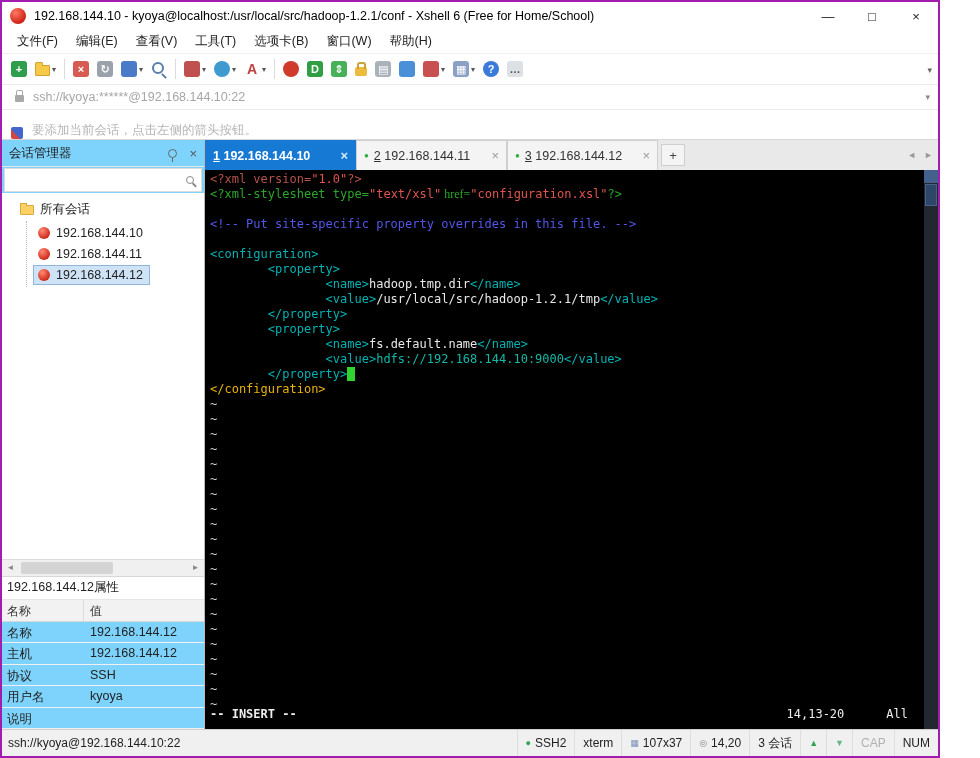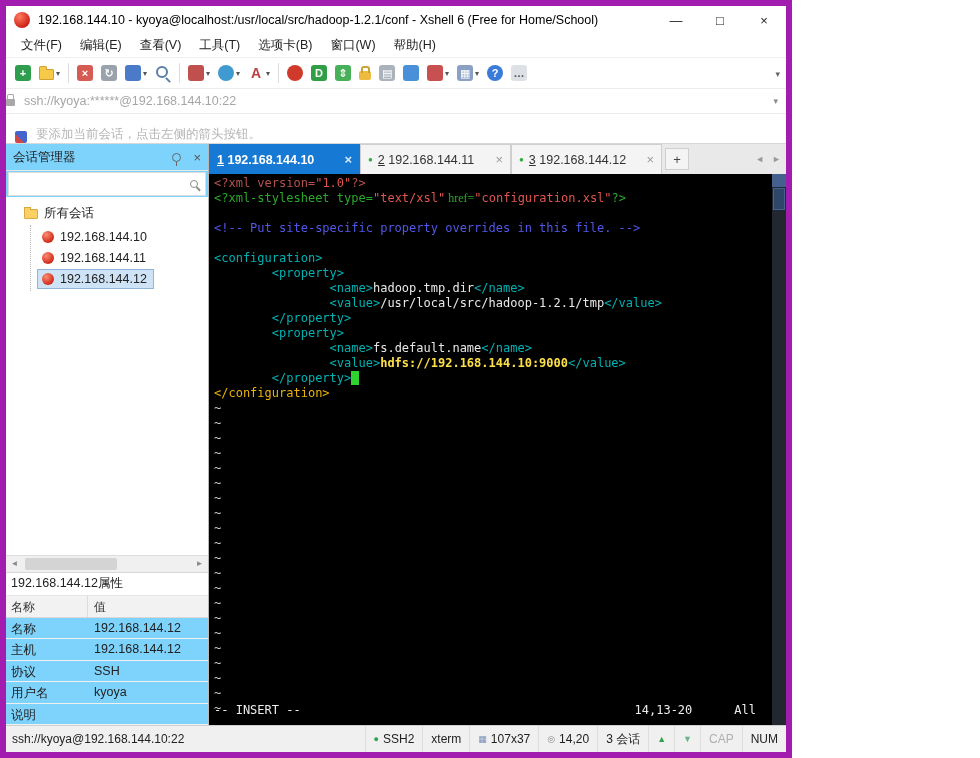--- a/index.html
+++ b/index.html
@@ -1,18 +1,18 @@
 <!DOCTYPE html>
 <html><head>
 <meta charset="utf-8">
 <style>
   *{box-sizing:border-box;margin:0;padding:0}
   html,body{width:980px;height:758px;overflow:hidden}
   body{font-family:"Liberation Sans","DejaVu Sans",sans-serif;font-size:12px;color:#222;background:#fff}
-  .window{width:792px;height:758px;border:6px solid #a21caf;display:flex;flex-direction:column;background:#fff}
+  .window{width:940px;height:758px;border:2px solid #a21caf;display:flex;flex-direction:column;background:#fff}
 
   
   .titlebar{height:28px;flex:0 0 28px;display:flex;align-items:center;padding-left:8px;background:#fff}
   .app-icon{width:16px;height:16px;border-radius:50%;background:radial-gradient(circle at 35% 30%,#ff7a60,#cf2318 70%);margin-right:8px;flex:0 0 auto}
   .title-text{font-size:12.5px;color:#000;white-space:nowrap;overflow:hidden}
   .win-controls{margin-left:auto;display:flex;height:100%}
   .win-btn{width:44px;display:flex;align-items:center;justify-content:center;font-size:13px;color:#222}
 
   
   .menubar{height:23px;flex:0 0 23px;display:flex;align-items:center;padding-left:6px;background:#fff}
@@ -30,21 +30,21 @@
   .shape-lock{width:12px;height:9px;background:#edbb3d;border-radius:2px;position:relative;margin-top:5px}
   .shape-lock::before{content:'';position:absolute;top:-5px;left:2px;width:5px;height:5px;border:2px solid #caa23a;border-bottom:none;border-radius:3px 3px 0 0}
   .shape-magnifier{position:relative;background:transparent}
   .shape-magnifier::before{content:'';position:absolute;top:1px;left:1px;width:8px;height:8px;border:2px solid #5a7ca8;border-radius:50%}
   .shape-magnifier::after{content:'';position:absolute;bottom:0;right:0;width:6px;height:2px;background:#5a7ca8;transform:rotate(45deg)}
   .tb-caret{font-size:8px;color:#555;margin-left:2px}
   .tb-sep{width:1px;height:20px;background:#dcdcdc;margin:0 4px;display:inline-block}
   .toolbar-overflow{position:absolute;right:6px;top:11px;font-size:9px;color:#666}
 
   
-  .addressbar{height:25px;flex:0 0 25px;display:flex;align-items:center;background:#fff;border-top:1px solid #ececec;padding:0 0;position:relative}
+  .addressbar{height:25px;flex:0 0 25px;display:flex;align-items:center;background:#fff;border-top:1px solid #ececec;padding:0 13px;position:relative}
   .lock-shape{width:9px;height:7px;background:#a8a8a8;border-radius:1px;position:relative;margin-top:3px;flex:0 0 auto}
   .lock-shape::before{content:'';position:absolute;top:-5px;left:1px;width:5px;height:5px;border:1.5px solid #a8a8a8;border-bottom:none;border-radius:2px 2px 0 0}
   .addr-text{color:#a6a6a6;font-size:12.5px;margin-left:9px;white-space:nowrap}
   .addr-caret{position:absolute;right:8px;font-size:9px;color:#888}
 
   
   .infobar{height:30px;flex:0 0 30px;display:flex;align-items:flex-end;background:#fff;border-top:1px solid #ececec;padding:0 9px}
   .info-flag{width:12px;height:12px;background:linear-gradient(45deg,#d04545 38%,#4466cc 38%);border-radius:2px;margin-right:9px;flex:0 0 auto}
   .info-text{color:#b5b5b5;font-size:12.5px}
 
@@ -93,21 +93,21 @@
   .tab-close{margin-left:auto;color:#9a9a9a;font-size:13px;line-height:1}
   .tab.active .tab-close{color:#dce9f7}
   .tab-new{width:24px;height:22px;margin-left:3px;border:1px solid #cfcfcf;background:#f4f4f4;display:flex;align-items:center;justify-content:center;color:#444;font-size:13px}
   .tab-nav{position:absolute;right:5px;top:0;bottom:0;display:flex;align-items:center;gap:8px;color:#9a9a9a;font-size:9px}
 
   .terminal{flex:1;min-height:0;background:#000;position:relative;padding:2px 0 0 5px;overflow:hidden}
   .tline{font-family:"DejaVu Sans Mono","Liberation Mono",monospace;font-size:12px;height:15px;line-height:15px;white-space:pre}
   .tseg{white-space:pre}
   .tseg.cursor{color:transparent}
   .term-status{position:absolute;left:5px;right:18px;bottom:8px;display:flex;font-family:"DejaVu Sans Mono","Liberation Mono",monospace;font-size:12px;color:#ececec}
-  .ts-mode{font-weight:normal}
+  .ts-mode{font-weight:bold}
   .ts-pos{margin-left:auto}
   .ts-all{margin-left:42px;margin-right:12px}
   .term-scroll{position:absolute;top:0;right:0;bottom:0;width:14px;background:#23272f}
   .ts-top{position:absolute;top:0;left:0;right:0;height:13px;background:#44608c}
   .ts-thumb{position:absolute;top:14px;left:1px;right:1px;height:22px;background:#2e4668;border:1px solid #46628f}
 
   
   .statusbar{height:27px;flex:0 0 27px;background:#f0f0f0;border-top:1px solid #cfcfcf;display:flex;align-items:center;padding:0 0 0 6px;font-size:12px;color:#222}
   .sb-left{flex:1;white-space:nowrap;overflow:hidden}
   .sb-right{display:flex;align-items:center;height:100%}
@@ -332,21 +332,21 @@
             <div class="tline"><span class="tseg">&nbsp;</span></div>
             <div class="tline"><span class="tseg" style="color: rgb(81, 87, 232);">&lt;!-- Put site-specific property overrides in this file. --&gt;</span></div>
             <div class="tline"><span class="tseg">&nbsp;</span></div>
             <div class="tline"><span class="tseg" style="color: rgb(0, 178, 178);">&lt;configuration&gt;</span></div>
             <div class="tline"><span class="tseg" style="color: rgb(0, 178, 178);">        &lt;property&gt;</span></div>
             <div class="tline"><span class="tseg" style="color: rgb(0, 178, 178);">                &lt;name&gt;</span><span class="tseg" style="color: rgb(232, 232, 232);">hadoop.tmp.dir</span><span class="tseg" style="color: rgb(0, 178, 178);">&lt;/name&gt;</span></div>
             <div class="tline"><span class="tseg" style="color: rgb(0, 178, 178);">                &lt;value&gt;</span><span class="tseg" style="color: rgb(232, 232, 232);">/usr/local/src/hadoop-1.2.1/tmp</span><span class="tseg" style="color: rgb(0, 178, 178);">&lt;/value&gt;</span></div>
             <div class="tline"><span class="tseg" style="color: rgb(0, 178, 178);">        &lt;/property&gt;</span></div>
             <div class="tline"><span class="tseg" style="color: rgb(0, 178, 178);">        &lt;property&gt;</span></div>
             <div class="tline"><span class="tseg" style="color: rgb(0, 178, 178);">                &lt;name&gt;</span><span class="tseg" style="color: rgb(232, 232, 232);">fs.default.name</span><span class="tseg" style="color: rgb(0, 178, 178);">&lt;/name&gt;</span></div>
-            <div class="tline"><span class="tseg" style="color: rgb(0, 178, 178);">                &lt;value&gt;</span><span class="tseg" style="color: #fde047; font-weight: bold;">hdfs://192.168.144.10:9000</span><span class="tseg" style="color: rgb(0, 178, 178);">&lt;/value&gt;</span></div>
+            <div class="tline"><span class="tseg" style="color: rgb(0, 178, 178);">                &lt;value&gt;</span><span class="tseg" style="color: #14b8a6;">hdfs://192.168.144.10:9000</span><span class="tseg" style="color: rgb(0, 178, 178);">&lt;/value&gt;</span></div>
             <div class="tline"><span class="tseg" style="color: rgb(0, 178, 178);">        &lt;/property&gt;</span><span class="tseg cursor" style="background: rgb(47, 212, 47);"> </span></div>
             <div class="tline"><span class="tseg" style="color: #eab308;">&lt;/configuration&gt;</span></div>
             <div class="tline"><span class="tseg" style="color: rgb(204, 204, 204);">~</span></div>
             <div class="tline"><span class="tseg" style="color: rgb(204, 204, 204);">~</span></div>
             <div class="tline"><span class="tseg" style="color: rgb(204, 204, 204);">~</span></div>
             <div class="tline"><span class="tseg" style="color: rgb(204, 204, 204);">~</span></div>
             <div class="tline"><span class="tseg" style="color: rgb(204, 204, 204);">~</span></div>
             <div class="tline"><span class="tseg" style="color: rgb(204, 204, 204);">~</span></div>
             <div class="tline"><span class="tseg" style="color: rgb(204, 204, 204);">~</span></div>
             <div class="tline"><span class="tseg" style="color: rgb(204, 204, 204);">~</span></div>

